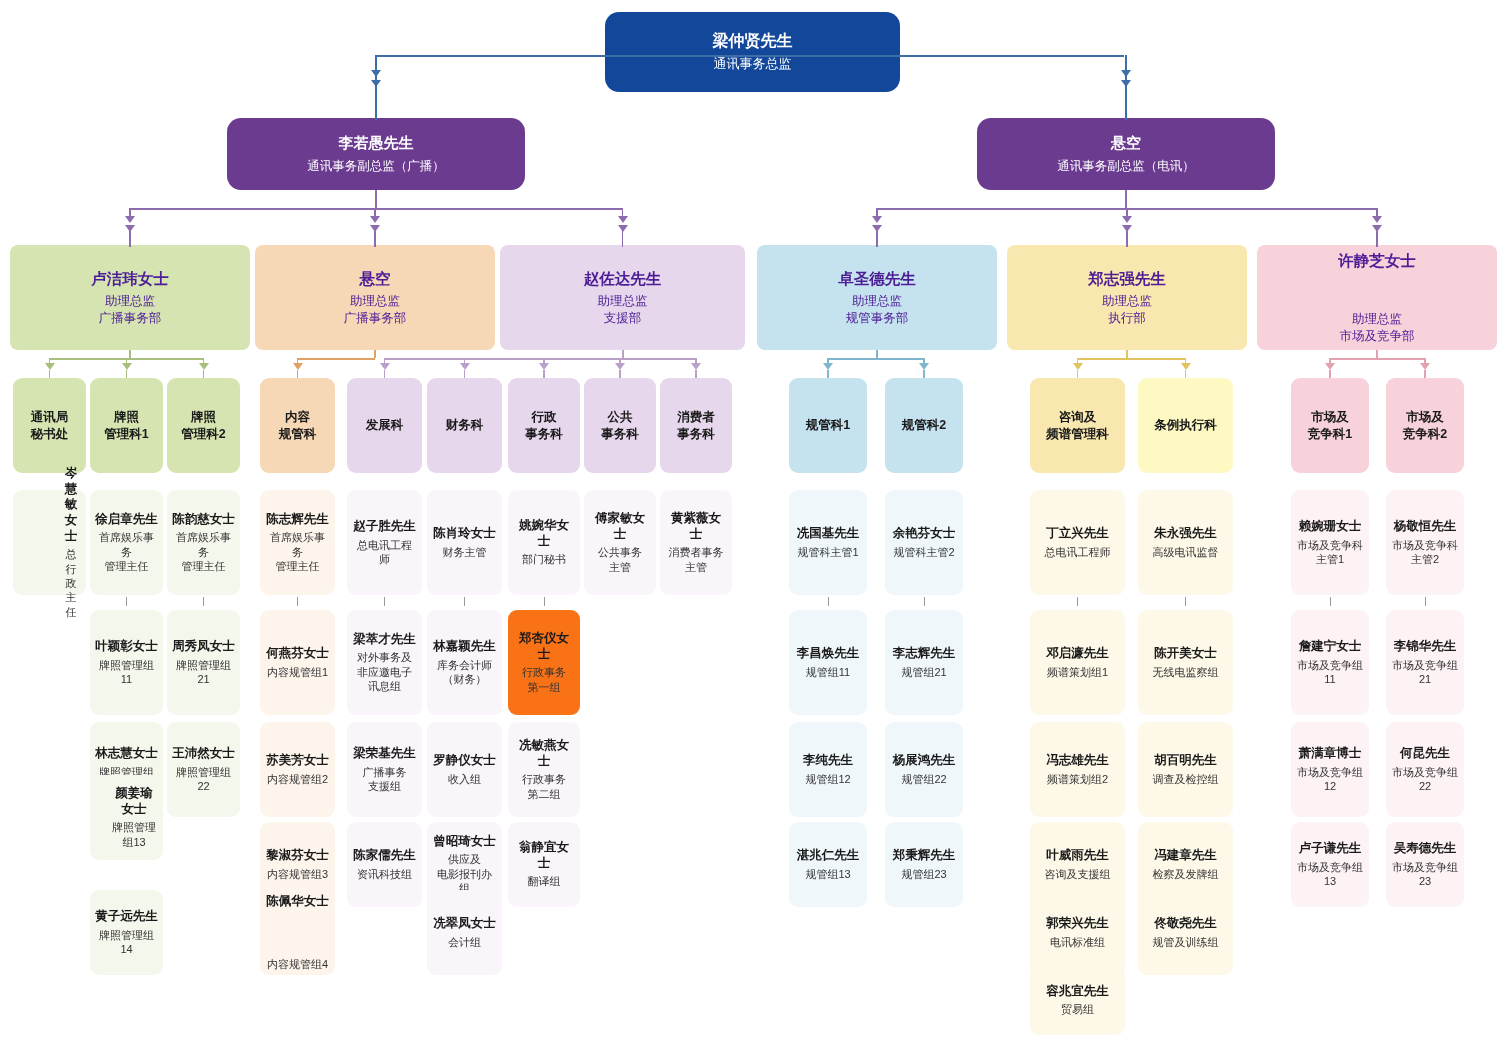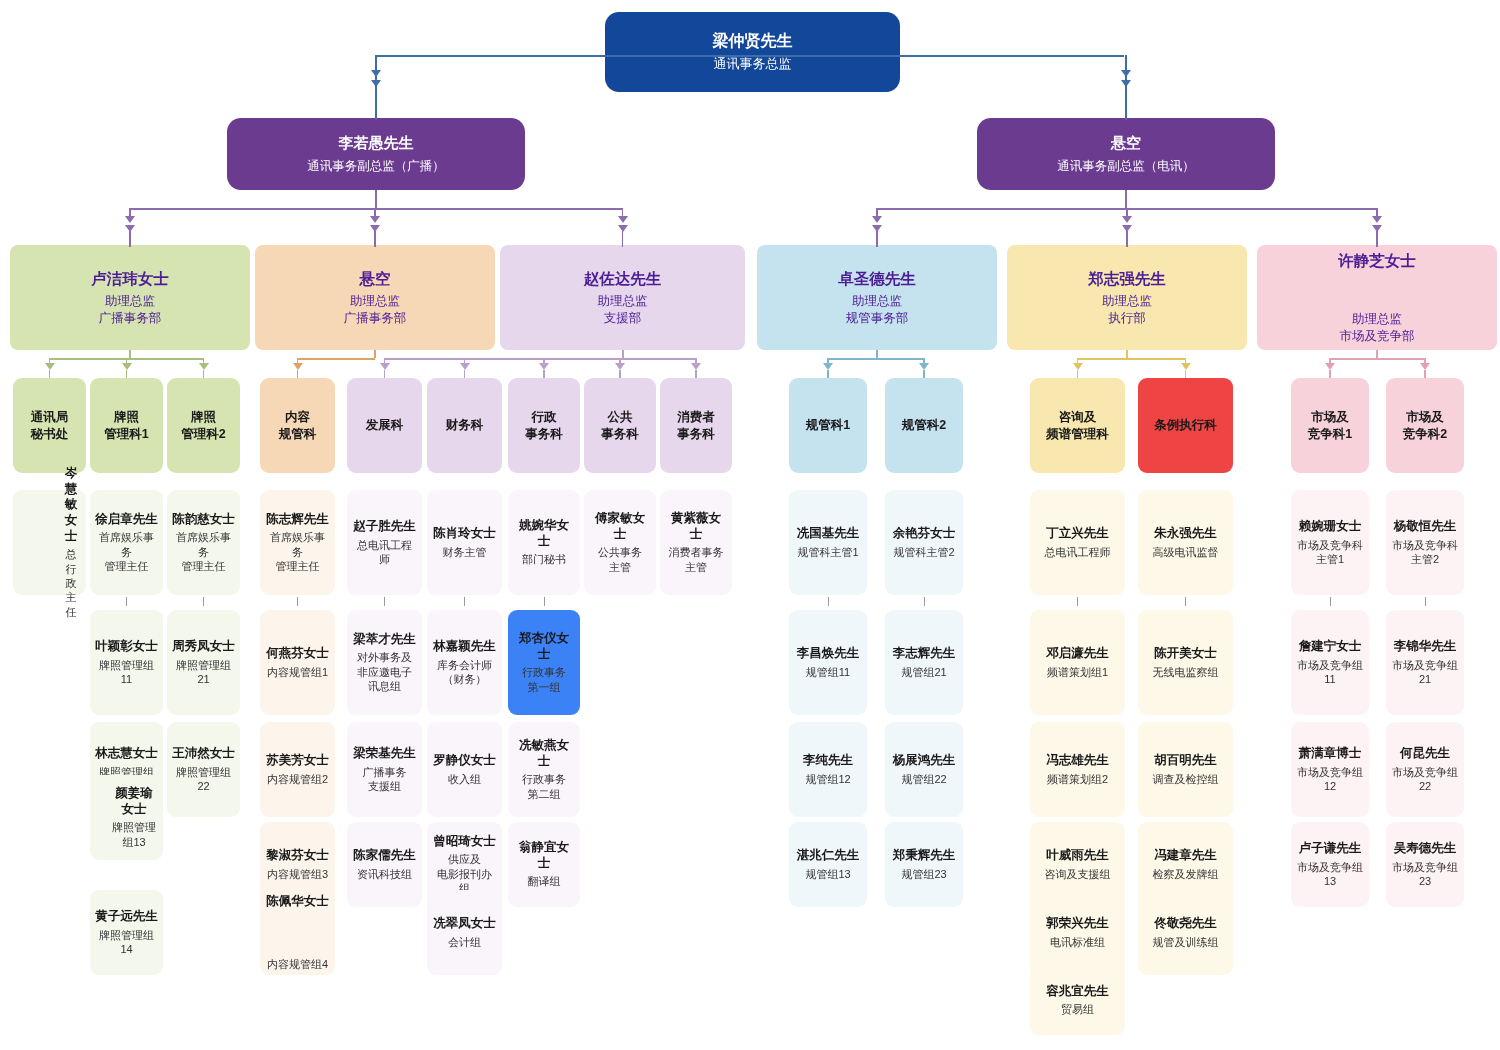--- a/index.html
+++ b/index.html
@@ -170,21 +170,21 @@
     </div>
     <div class="box lv4" style="left:789px;top:378px;width:78px;height:95px;background:#C5E2EF;">
       <div class="ti">规管科1</div>
     </div>
     <div class="box lv4" style="left:885px;top:378px;width:78px;height:95px;background:#C5E2EF;">
       <div class="ti">规管科2</div>
     </div>
     <div class="box lv4" style="left:1030px;top:378px;width:95px;height:95px;background:#F8E7AE;">
       <div class="ti">咨询及<br>频谱管理科</div>
     </div>
-    <div class="box lv4" style="left:1138px;top:378px;width:95px;height:95px;background:#ef4444;">
+    <div class="box lv4" style="left:1138px;top:378px;width:95px;height:95px;background:#fef9c3;">
       <div class="ti">条例执行科</div>
     </div>
     <div class="box lv4" style="left:1291px;top:378px;width:78px;height:95px;background:#F7D2DB;">
       <div class="ti">市场及<br>竞争科1</div>
     </div>
     <div class="box lv4" style="left:1386px;top:378px;width:78px;height:95px;background:#F7D2DB;">
       <div class="ti">市场及<br>竞争科2</div>
     </div>
     <div class="ln green" style="left:129px;top:350px;width:2px;height:8px;"></div>
     <div class="ln green" style="left:49.5px;top:358px;width:154px;height:1.6px;"></div>
@@ -338,21 +338,21 @@
     </div>
     <div class="box lv5" style="left:427px;top:890px;width:75px;height:85px;background:#FAF4FB;">
       <div class="nm">冼翠凤女士</div>
       <div class="ti">会计组</div>
     </div>
     <div class="box lv5" style="left:508px;top:490px;width:72px;height:105px;background:#FAF4FB;">
       <div class="nm">姚婉华女士</div>
       <div class="ti">部门秘书</div>
     </div>
     <div class="ln grey" style="left:543.5px;top:597px;width:1px;height:9px;"></div>
-    <div class="box lv5" style="left:508px;top:610px;width:72px;height:105px;background:#3b82f6;">
+    <div class="box lv5" style="left:508px;top:610px;width:72px;height:105px;background:#f97316;">
       <div class="nm">郑杏仪女士</div>
       <div class="ti">行政事务<br>第一组</div>
     </div>
     <div class="box lv5" style="left:508px;top:722px;width:72px;height:95px;background:#FAF4FB;">
       <div class="nm">冼敏燕女士</div>
       <div class="ti">行政事务<br>第二组</div>
     </div>
     <div class="box lv5" style="left:508px;top:822px;width:72px;height:85px;background:#FAF4FB;">
       <div class="nm">翁静宜女士</div>
       <div class="ti">翻译组</div>

